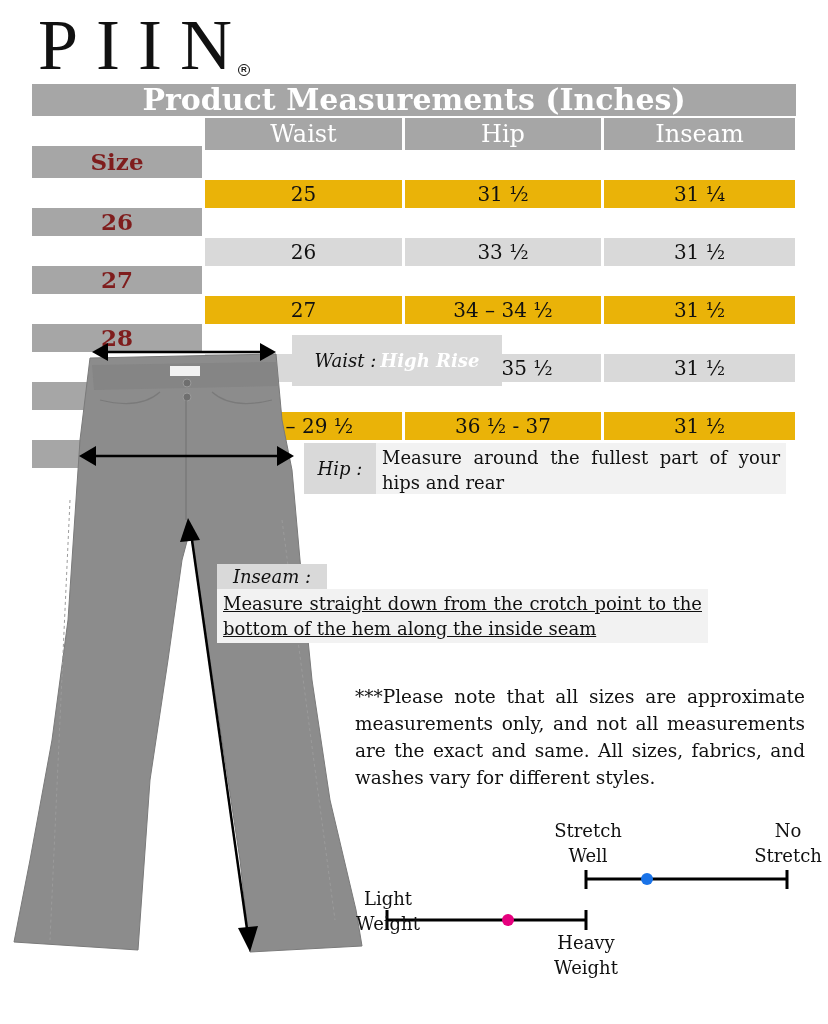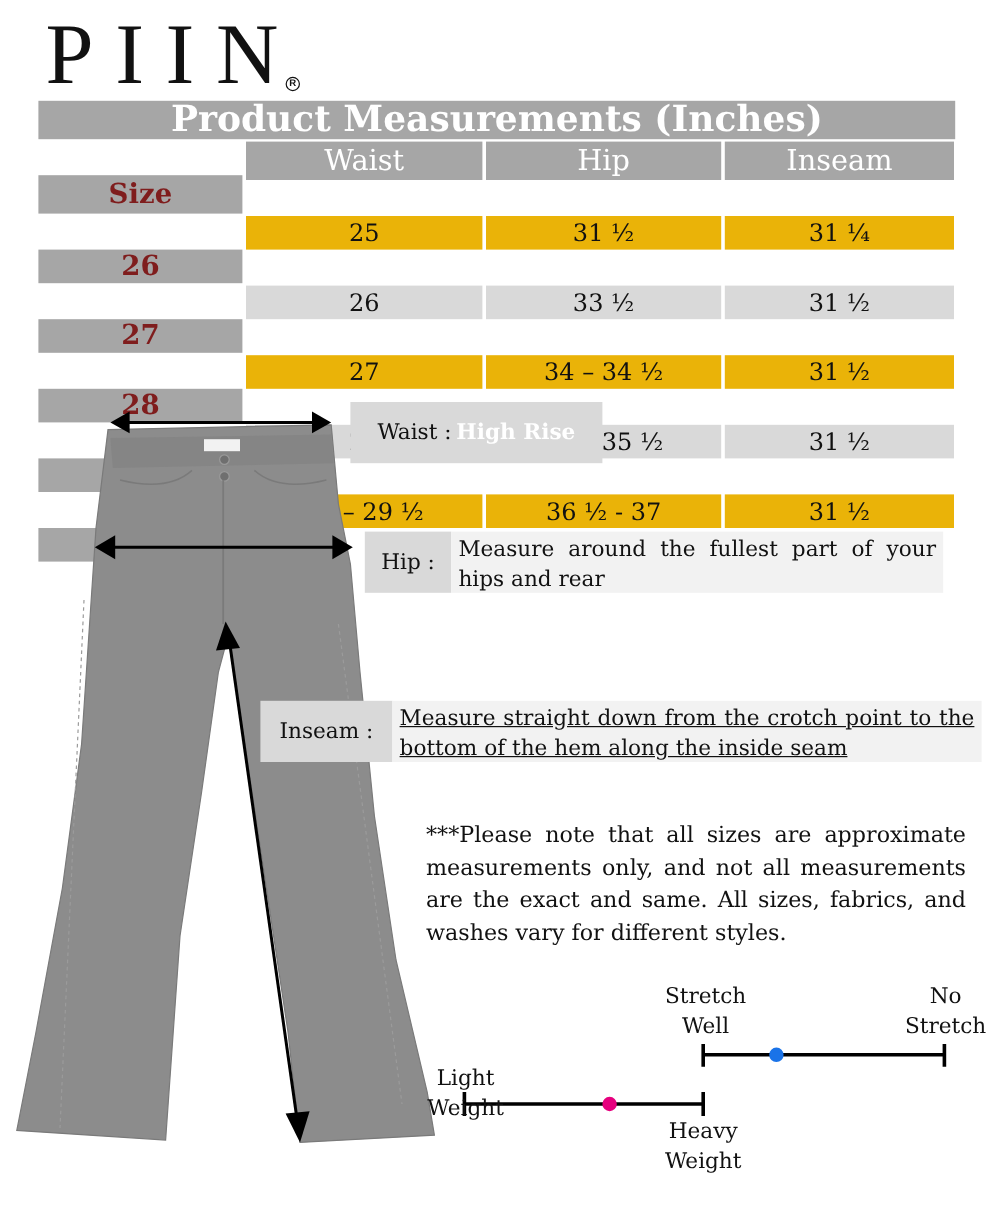--- a/index.html
+++ b/index.html
@@ -16,21 +16,21 @@
   .hdr .cell { height: 32px; background: #a6a6a6; color: #fff; font-size: 24px; line-height: 32px; }
   .hdr .cell.size { font-weight: bold; }
   .cell { text-align: center; height: 28px; line-height: 28px; font-size: 20px; white-space: nowrap; }
   .cell.size { background: #a6a6a6; color: #7f1d1d; font-weight: bold; font-size: 23px; margin-top: 28px; }
   .row.light .cell:not(.size) { background: #eab308; }
   .row.dark .cell:not(.size) { background: #d9d9d9; }
 
   .pants { position: absolute; left: 0; top: 330px; width: 380px; height: 640px; }
 
   .callout { position: absolute; display: flex; font-size: 18px; line-height: 25px; }
-  .callout .lbl { background: #d9d9d9; display: flex; align-items: center; justify-content: center; white-space: nowrap; }
+  .callout .lbl { background: #d9d9d9; display: flex; align-items: center; justify-content: center; white-space: nowrap; font-style: italic; }
   .callout .desc { background: #f2f2f2; padding: 2px 6px 2px 6px; text-align: justify; text-align-last: left; }
   .callout .hl { color: #ffffff; font-weight: bold; margin-left: 4px; }
 
   .note { position: absolute; left: 355px; top: 683px; width: 450px; font-size: 18.5px; line-height: 27px; text-align: justify; text-align-last: left; }
 
   .scale-label { position: absolute; font-size: 18px; line-height: 25px; text-align: center; }
   .scale { position: absolute; }
 </style>
 </head>
 <body>
@@ -128,21 +128,21 @@
     <span>Waist :</span>
     <span class="hl">High Rise</span>
   </div>
 </div>
 
 <div class="callout" style="left:304px; top:443px; height:51px;">
   <div class="lbl" style="width:72px;">Hip :</div>
   <div class="desc" style="width:410px;">Measure around the fullest part of your hips and rear</div>
 </div>
 
-<div class="callout" style="left:217px; top:584px; height:51px;">
+<div class="callout" style="left:217px; top:564px; height:51px;flex-direction:column;">
   <div class="lbl" style="width:110px;">Inseam :</div>
   <div class="desc" style="width:491px;text-decoration:underline;">Measure straight down from the crotch point to the bottom of the hem along the inside seam</div>
 </div>
 
 <div class="note">***Please note that all sizes are approximate measurements only, and not all measurements are the exact and same.  All sizes, fabrics, and washes vary for different styles.</div>
 
 <div class="scale-label" style="left:548px; top:818px; width:80px;">
   <div>Stretch</div>
   <div>Well</div>
 </div>

